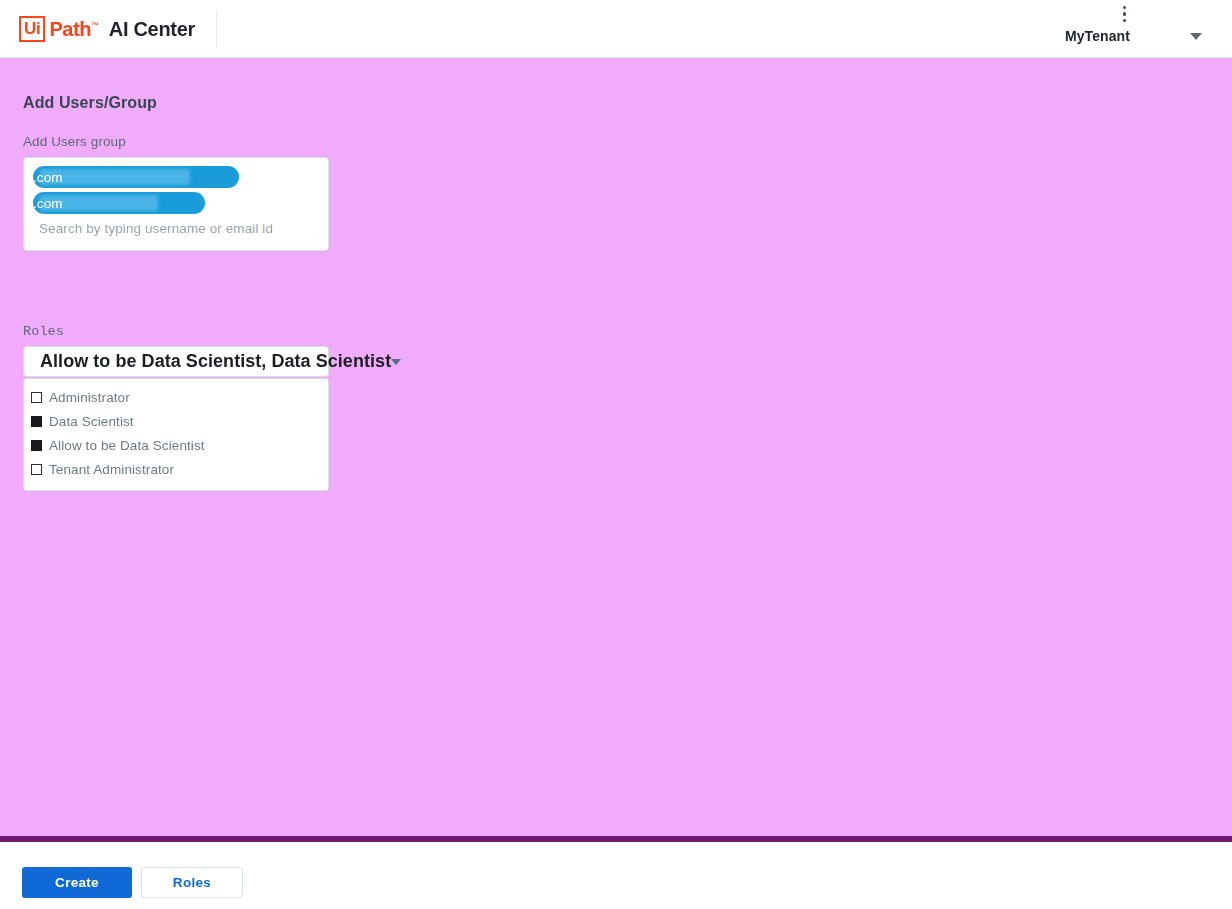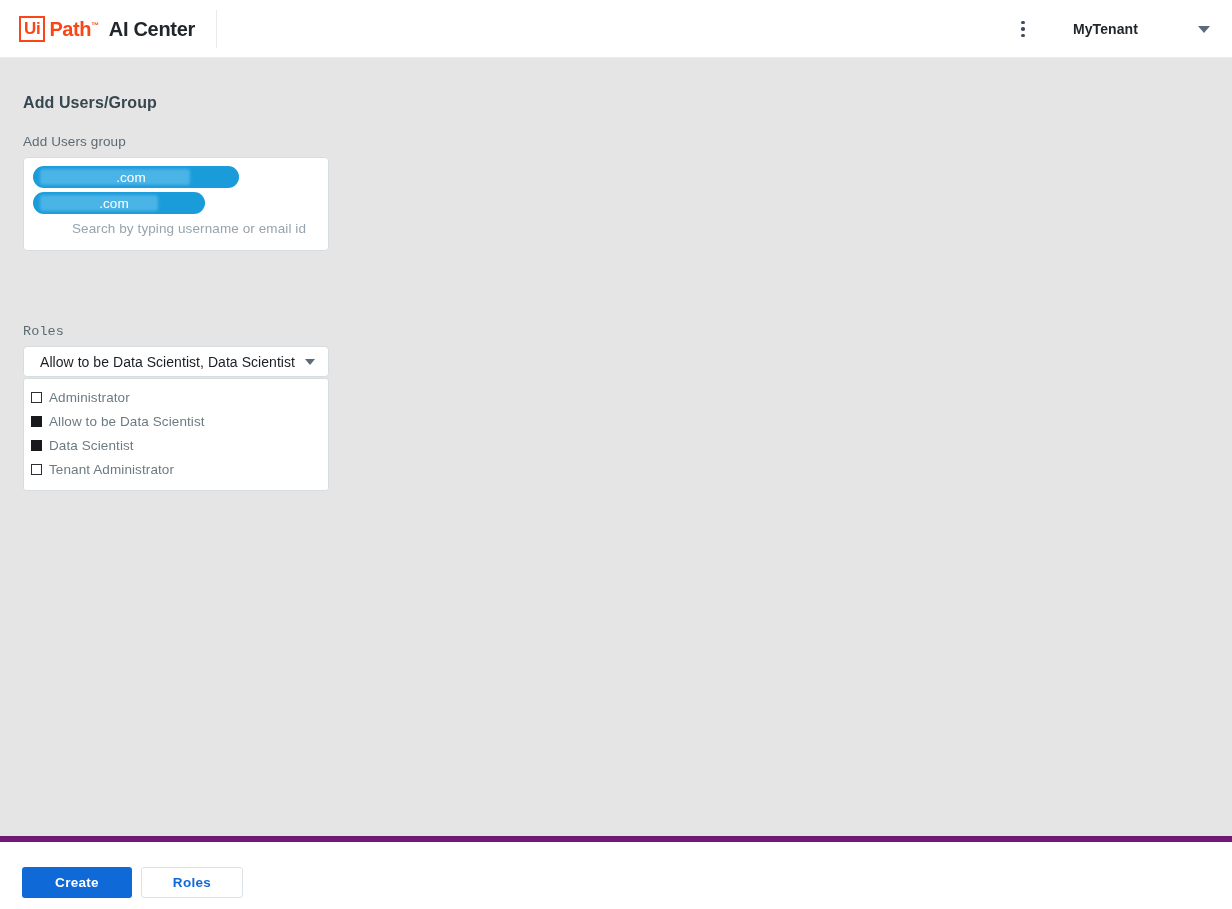--- a/index.html
+++ b/index.html
@@ -82,24 +82,25 @@
   }
   .header-divider {
     width: 1px;
     height: 38px;
     background: #e6eaec;
     margin-left: 21px;
   }
 
   .header-right {
     position: absolute;
-    right: 4px; top: 0;
+    right: 12px; top: 0;
     height: 58px;
     display: flex;
     align-items: center;
+    flex-direction: column;
   }
 
   .kebab {
     width: 28px;
     height: 28px;
     display: flex;
     flex-direction: column;
     align-items: center;
     justify-content: center;
     gap: 3px;
@@ -134,21 +135,21 @@
     margin-left: 60px;
   }
 
   
   .main {
     position: absolute;
     left: 0;
     top: 58px;
     width: 1232px;
     height: 778px;
-    background: #e5e5e5;
+    background: #f0abfc;
   }
 
   .page-title {
     position: absolute;
     left: 23px;
     top: 36px;
     font-size: 16px;
     font-weight: 700;
     color: #37474f;
     letter-spacing: 0.1px;
@@ -176,21 +177,21 @@
     border: 1px solid #d6dde1;
     border-radius: 4px;
     background: #ffffff;
     padding: 8px 9px 0 9px;
     cursor: text;
   }
 
   .chip {
     display: flex;
     align-items: center;
-    justify-content: center;
+    justify-content: flex-start;
     height: 22px;
     border-radius: 11px;
     background: #1a9cdb;
     color: #ffffff;
     font-size: 13.5px;
     padding: 0 10px 0 0;
     margin-bottom: 4px;
     position: relative;
     overflow: hidden;
   }
@@ -213,21 +214,20 @@
     font-size: 13.5px;
     letter-spacing: 0.1px;
   }
 
   .chips-placeholder {
     color: #97a4ad;
     font-size: 13.5px;
     padding-left: 6px;
     margin-top: 7px;
     letter-spacing: 0.1px;
-    margin-left: 33px;
   }
 
   .label-roles {
     position: absolute;
     left: 23px;
     top: 266px;
     font-family: Liberation Mono, monospace;
   }
 
   
@@ -240,23 +240,23 @@
     border: 1px solid #d6dde1;
     border-radius: 4px;
     background: #ffffff;
     display: flex;
     align-items: center;
     justify-content: space-between;
     padding: 0 13px 0 16px;
     cursor: pointer;
   }
   .roles-select-value {
-    font-size: 14px;
+    font-size: 18px;
     color: #1b1f23;
-    font-weight: 400;
+    font-weight: 700;
     letter-spacing: 0.05px;
     white-space: nowrap;
   }
   .select-caret {
     width: 0; height: 0;
     border-left: 5.5px solid transparent;
     border-right: 5.5px solid transparent;
     border-top: 6.5px solid #5a6b7b;
   }
 
@@ -389,25 +389,25 @@
       <span class="select-caret"></span>
     </div>
 
     <div class="roles-list">
       <div class="role-option">
         <span class="role-check"></span>
         <span class="role-text">Administrator</span>
       </div>
       <div class="role-option">
         <span class="role-check checked"></span>
-        <span class="role-text">Allow to be Data Scientist</span>
+        <span class="role-text">Data Scientist</span>
       </div>
       <div class="role-option">
         <span class="role-check checked"></span>
-        <span class="role-text">Data Scientist</span>
+        <span class="role-text">Allow to be Data Scientist</span>
       </div>
       <div class="role-option">
         <span class="role-check"></span>
         <span class="role-text">Tenant Administrator</span>
       </div>
     </div>
 
   </div>
 
   <div class="footer">

